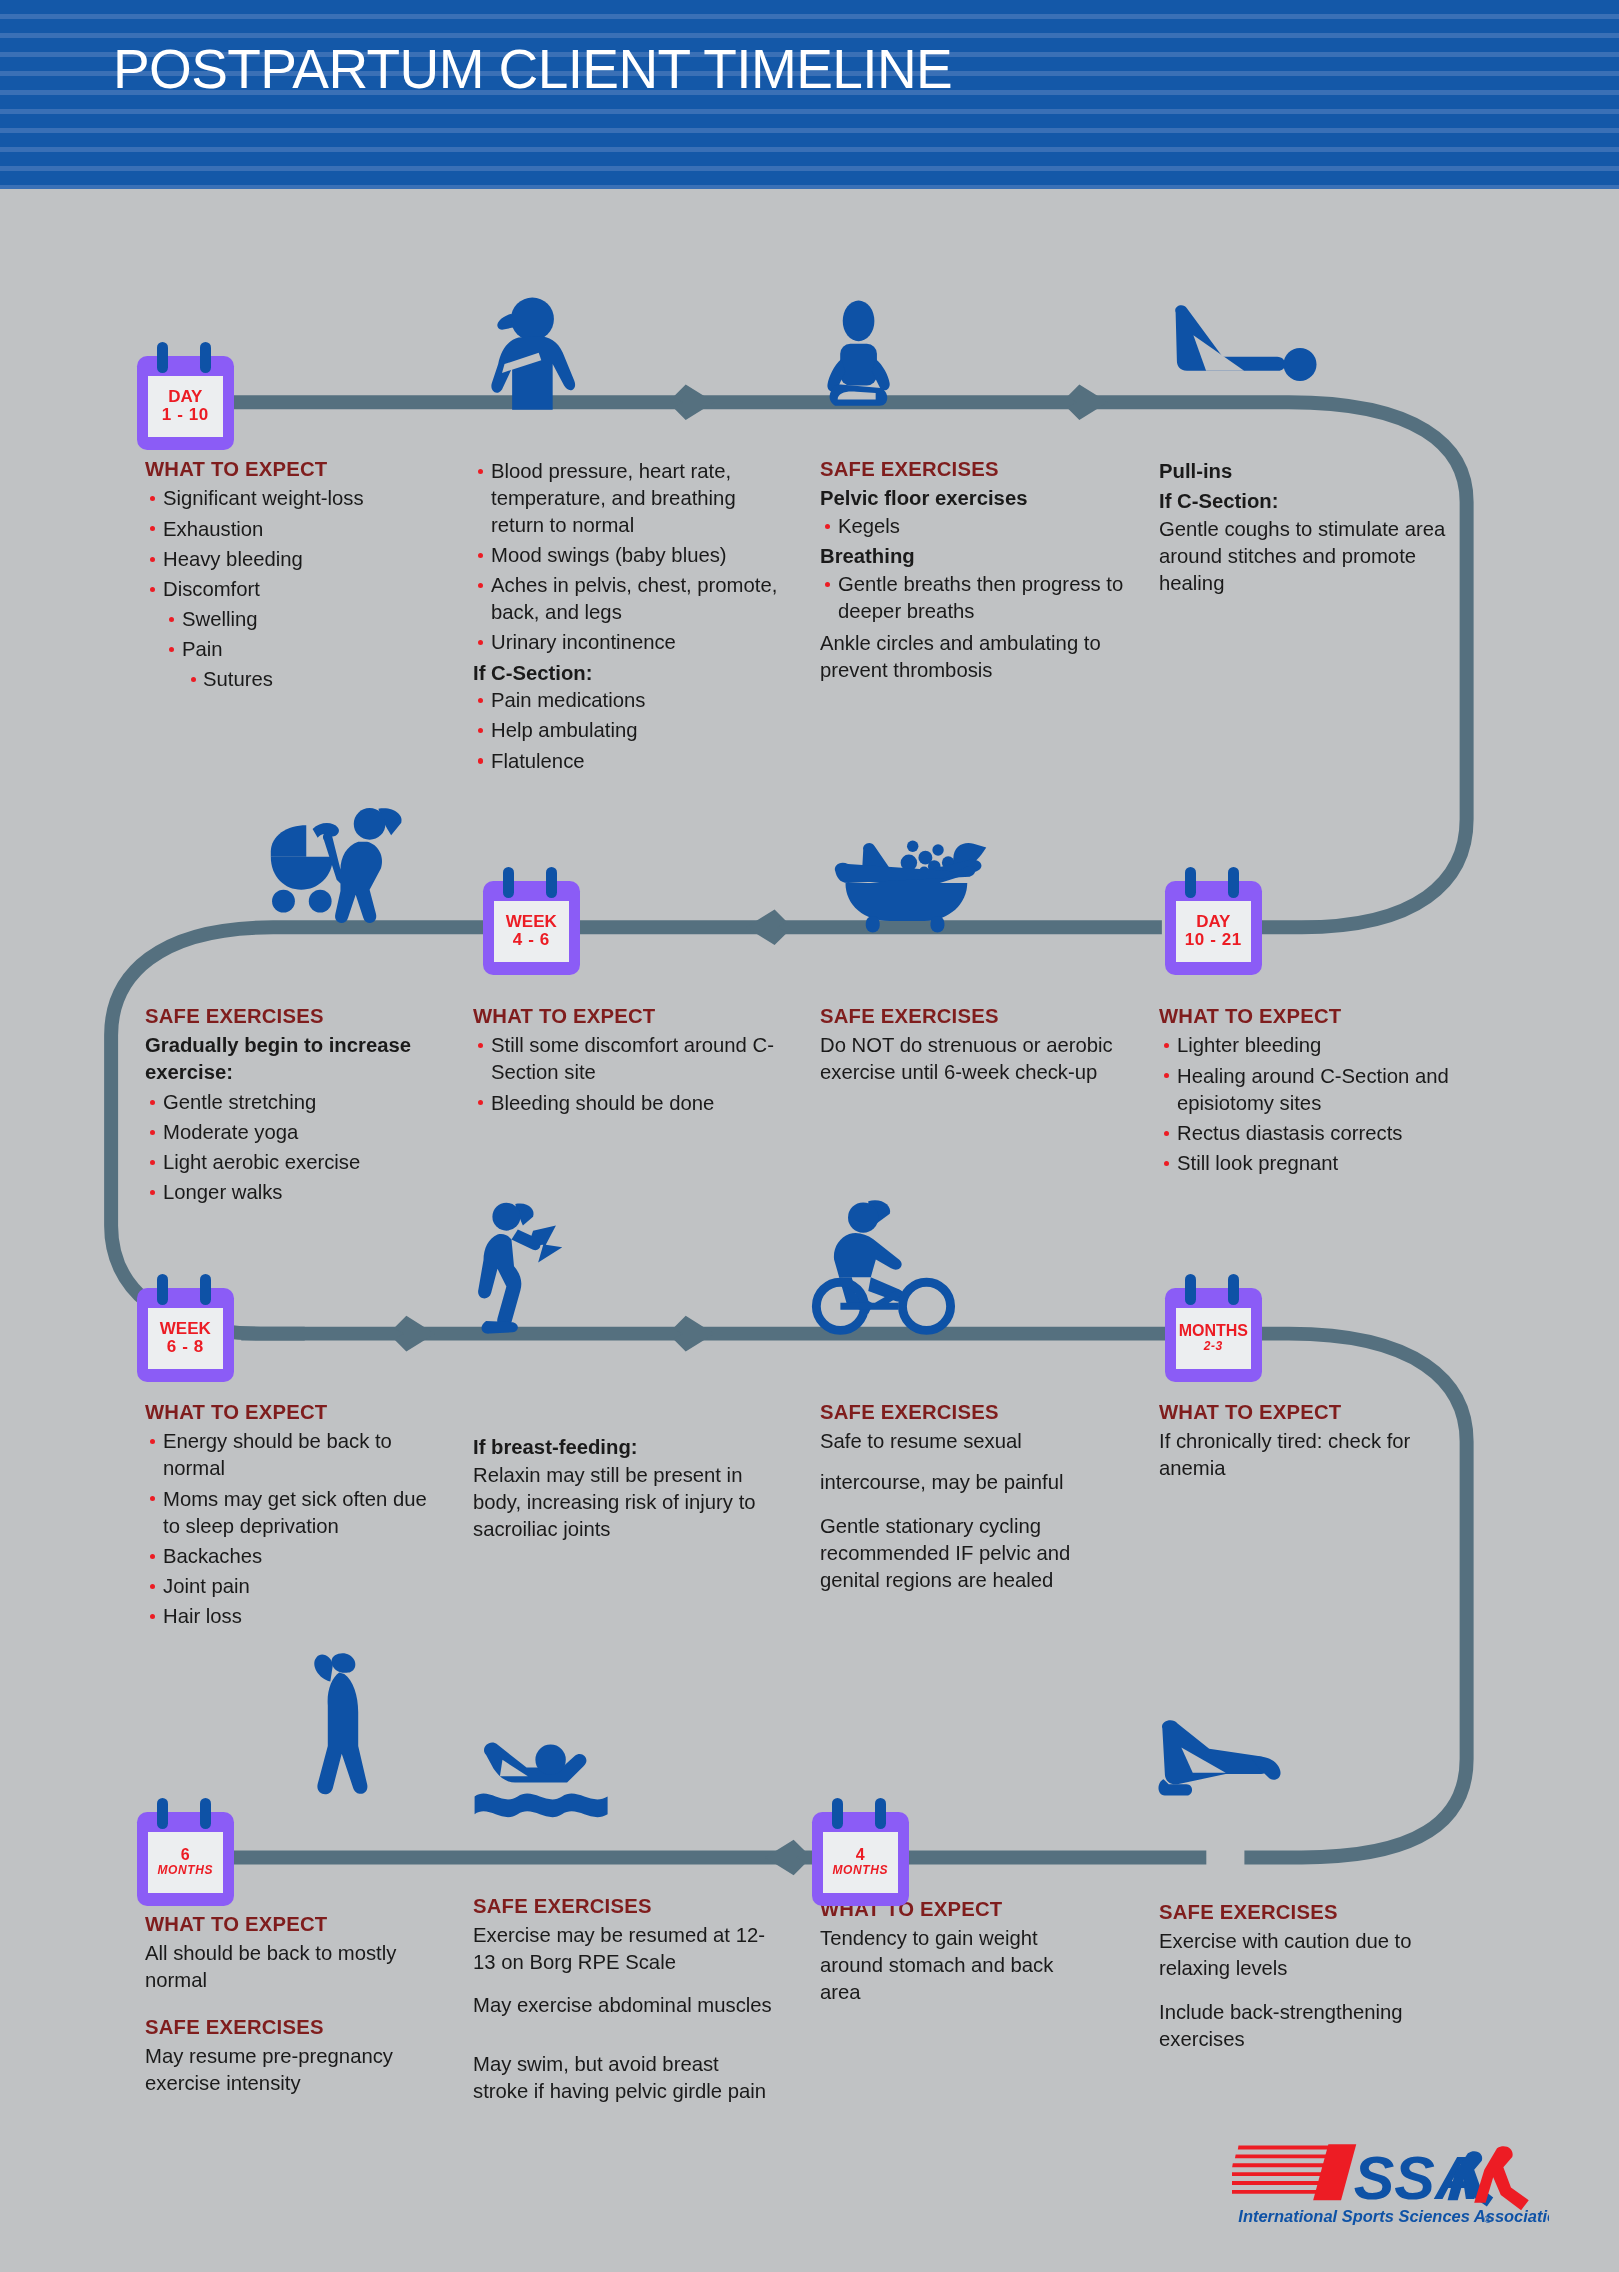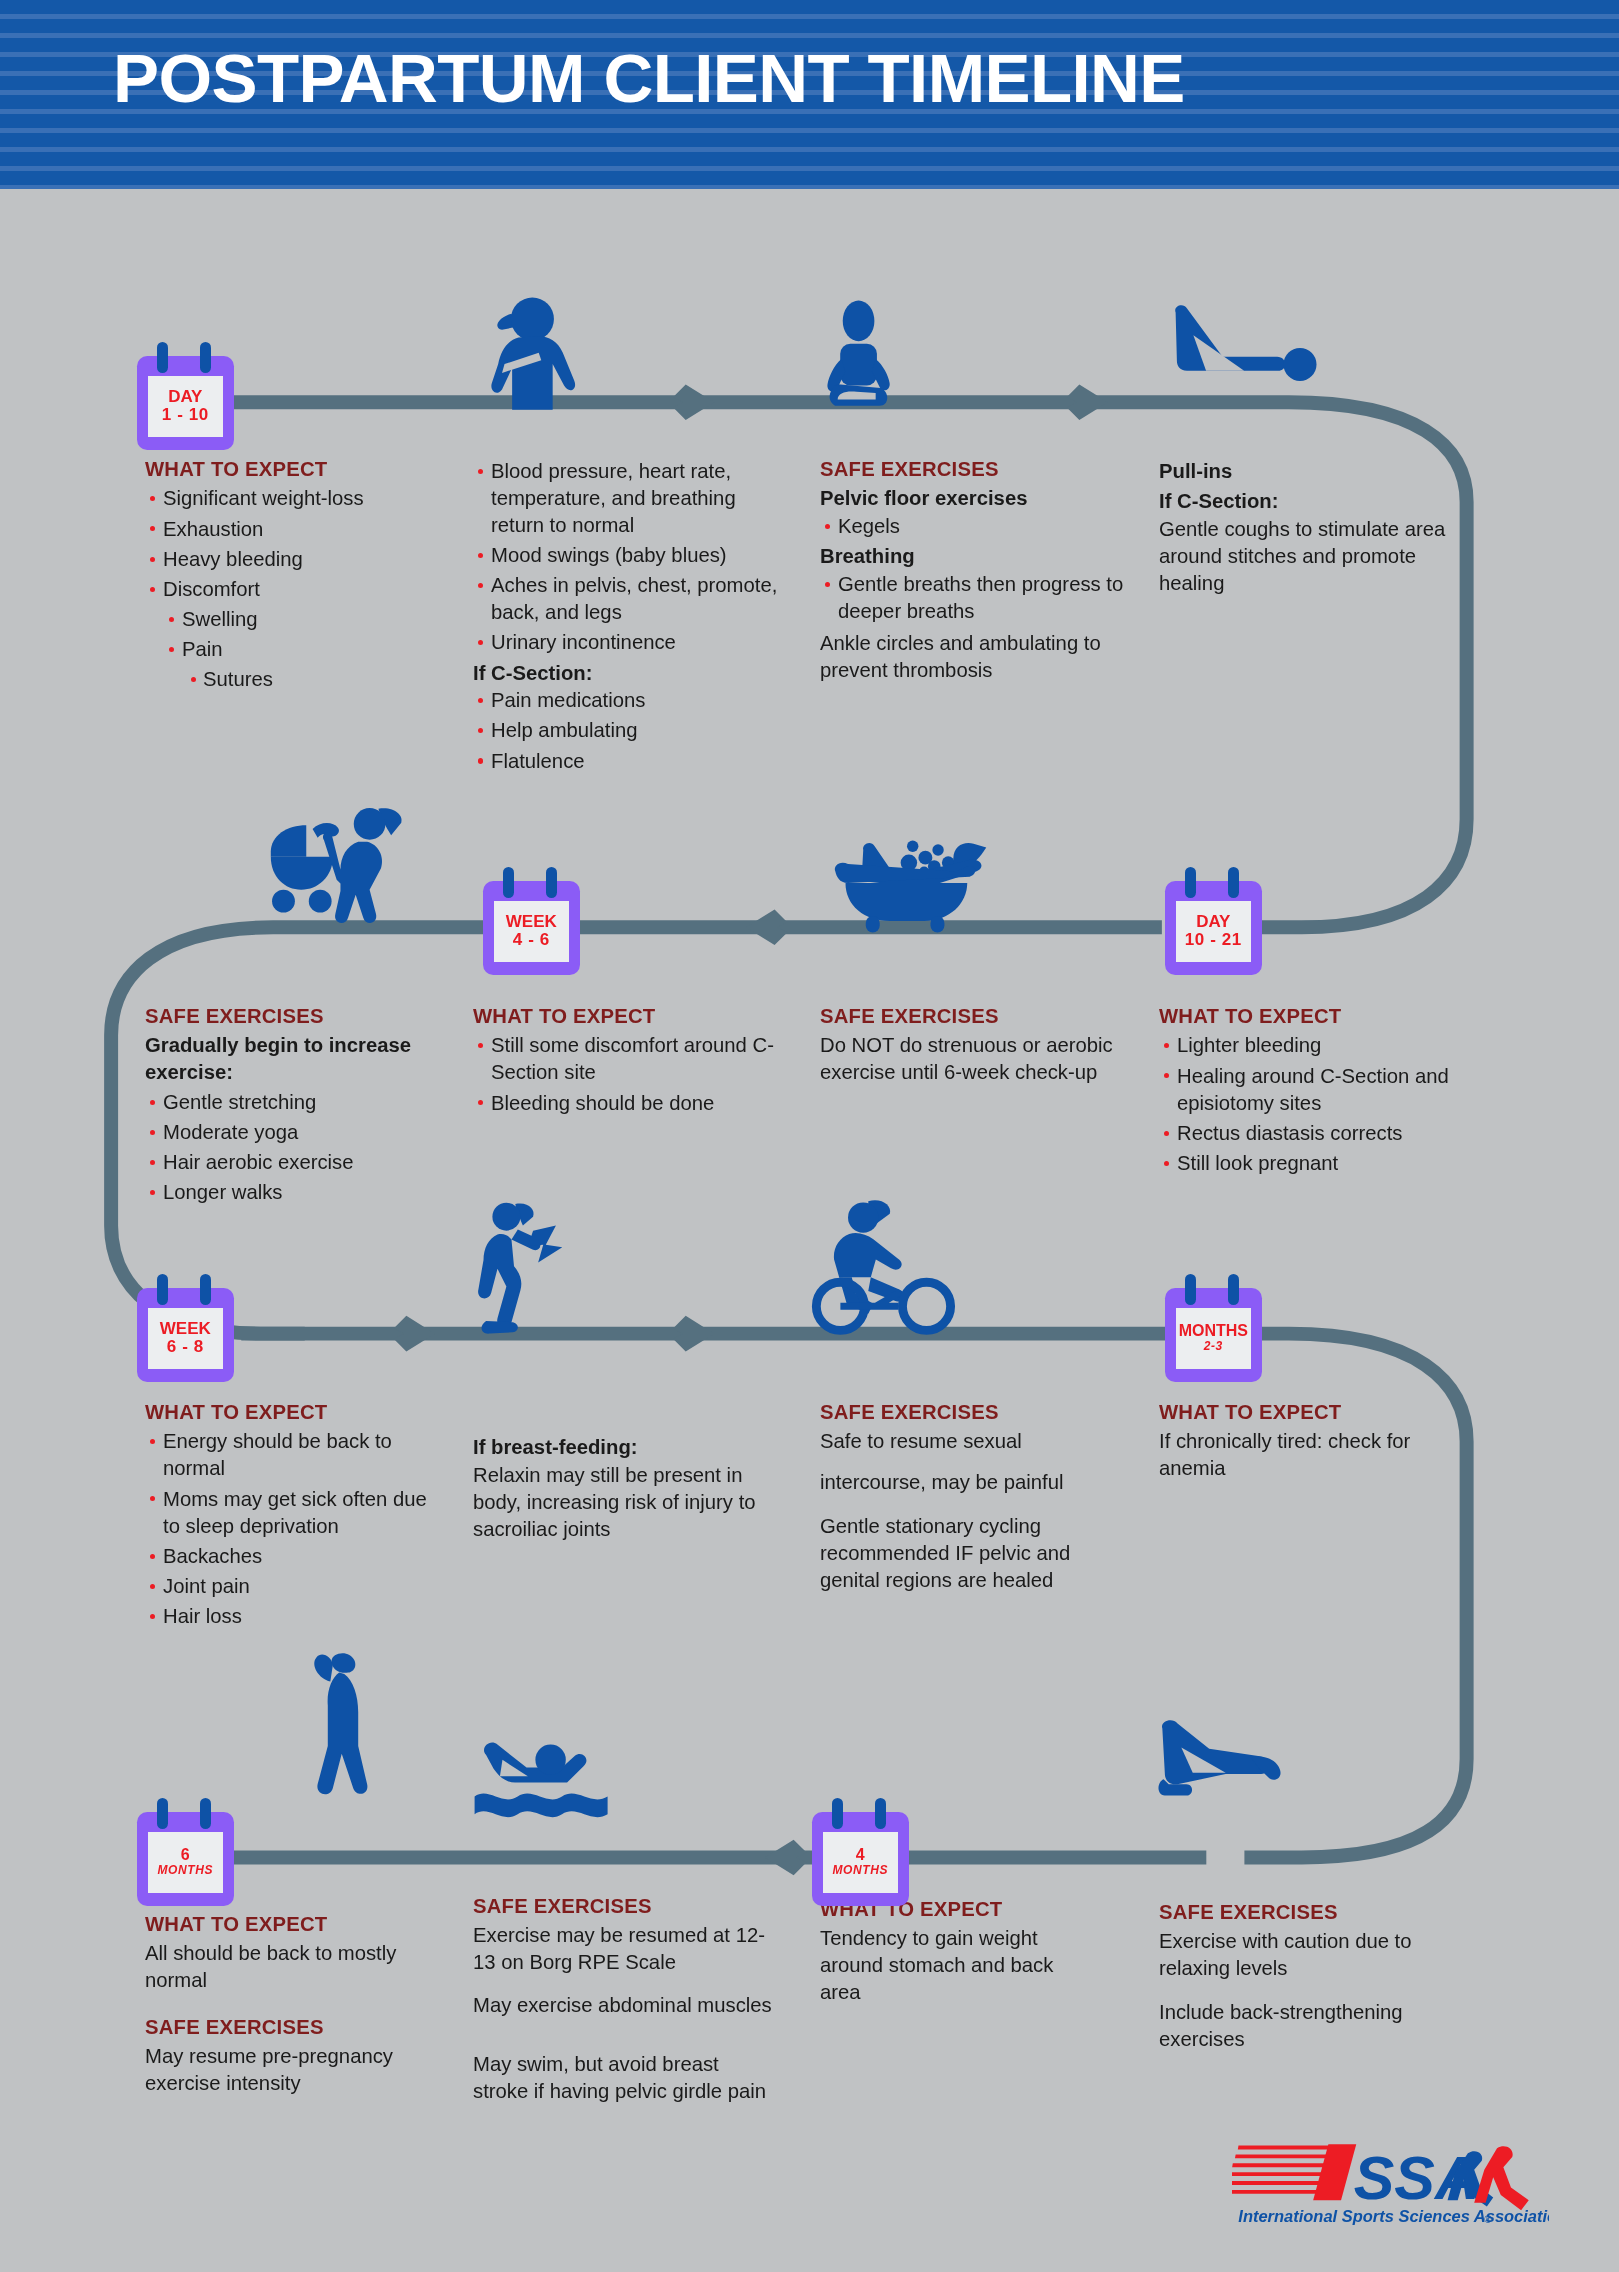--- a/index.html
+++ b/index.html
@@ -24,22 +24,22 @@
         #1458a8 0px, #1458a8 14px,
         #3a70b6 14px, #3a70b6 19px
       );
     overflow: hidden;
   }
   #header-title {
     position: absolute;
     left: 113px;
     top: 32px;
     color: #ffffff;
-    font-size: 69px;
-    font-weight: bold;
+    font-size: 55px;
+    font-weight: normal;
     letter-spacing: -0.6px;
     line-height: 1.35;
     white-space: nowrap;
   }
 
   
   #timeline-svg {
     position: absolute;
     left: 0; top: 0;
     width: 1619px; height: 2273px;
@@ -413,21 +413,21 @@
   <div class="sub-head" style="margin-top:3.8px;">If C-Section:</div>
   <div class="para">Gentle coughs to stimulate area around stitches and promote healing</div>
 </div>
 
 <div class="block" style="left:145px; top:1005px; width:311px;">
   <div class="sec-head">SAFE EXERCISES</div>
   <div class="sub-head">Gradually begin to increase exercise:</div>
   <ul class="bul" style="margin-top:3.8px;">
     <li>Gentle stretching</li>
     <li>Moderate yoga</li>
-    <li>Hair aerobic exercise</li>
+    <li>Light aerobic exercise</li>
     <li>Longer walks</li>
   </ul>
 </div>
 
 <div class="block" style="left:473px; top:1005px; width:317px;">
   <div class="sec-head">WHAT TO EXPECT</div>
   <ul class="bul">
     <li>Still some discomfort around C-Section site</li>
     <li>Bleeding should be done</li>
   </ul>

